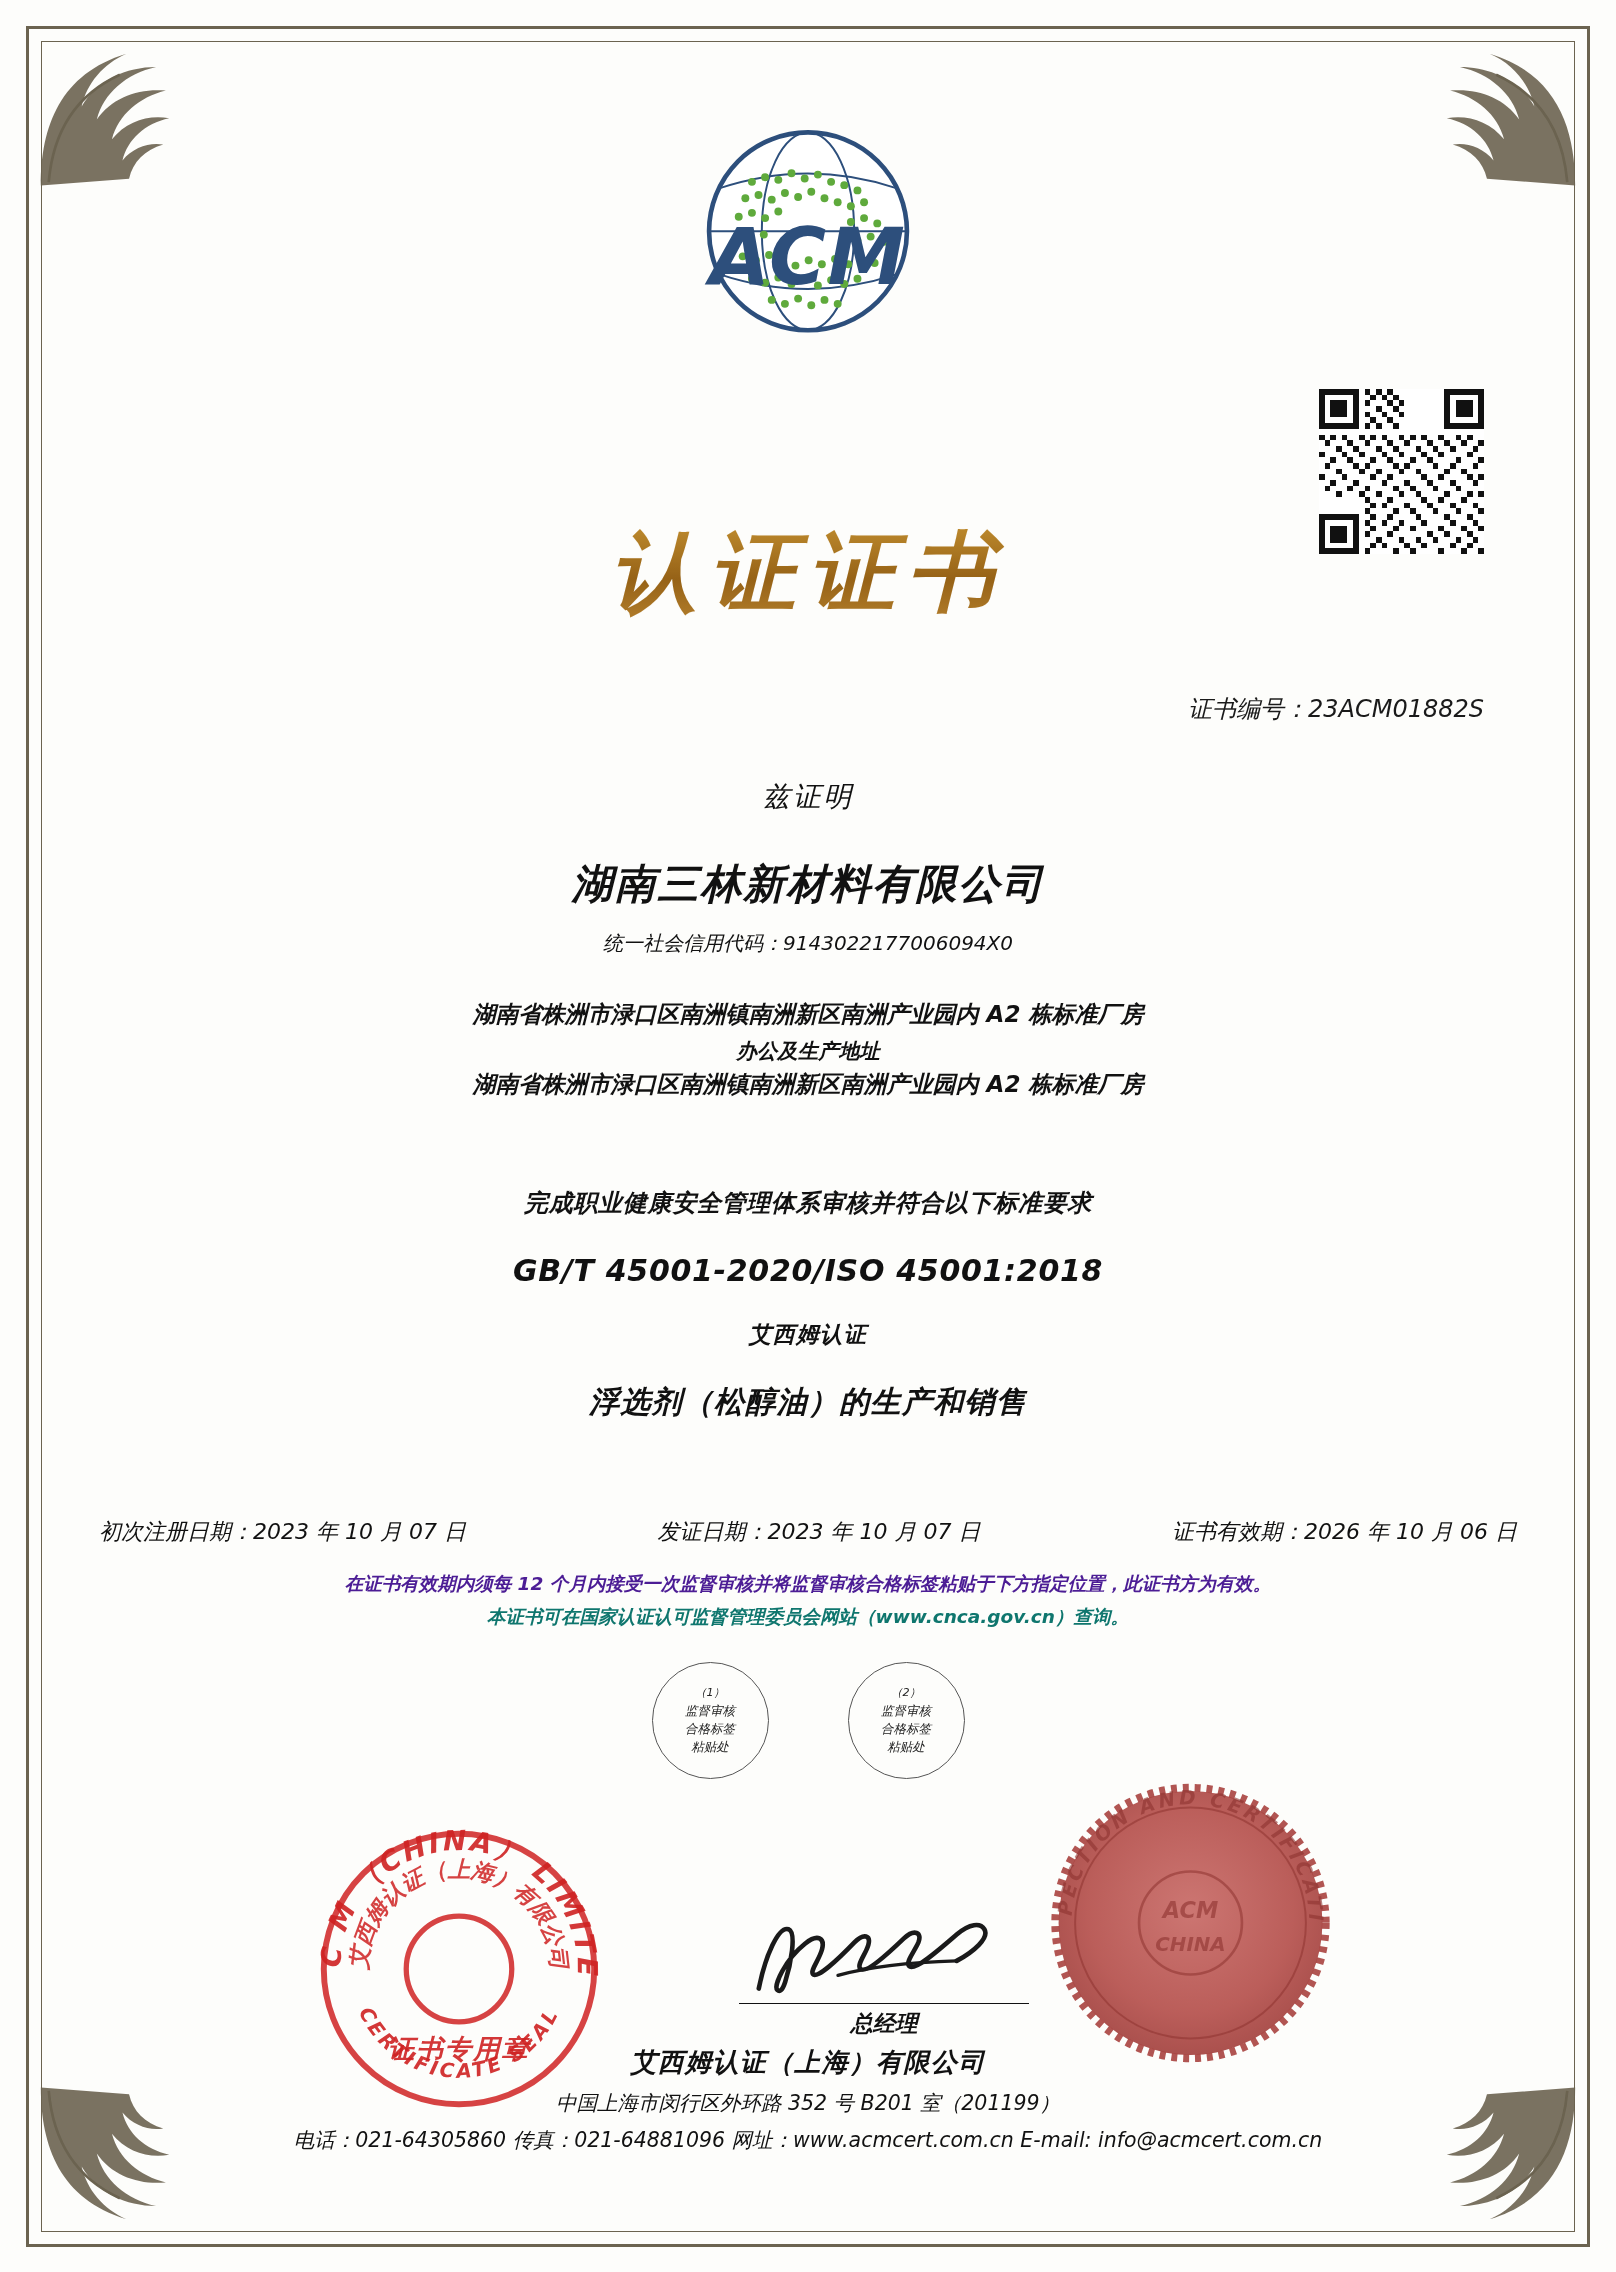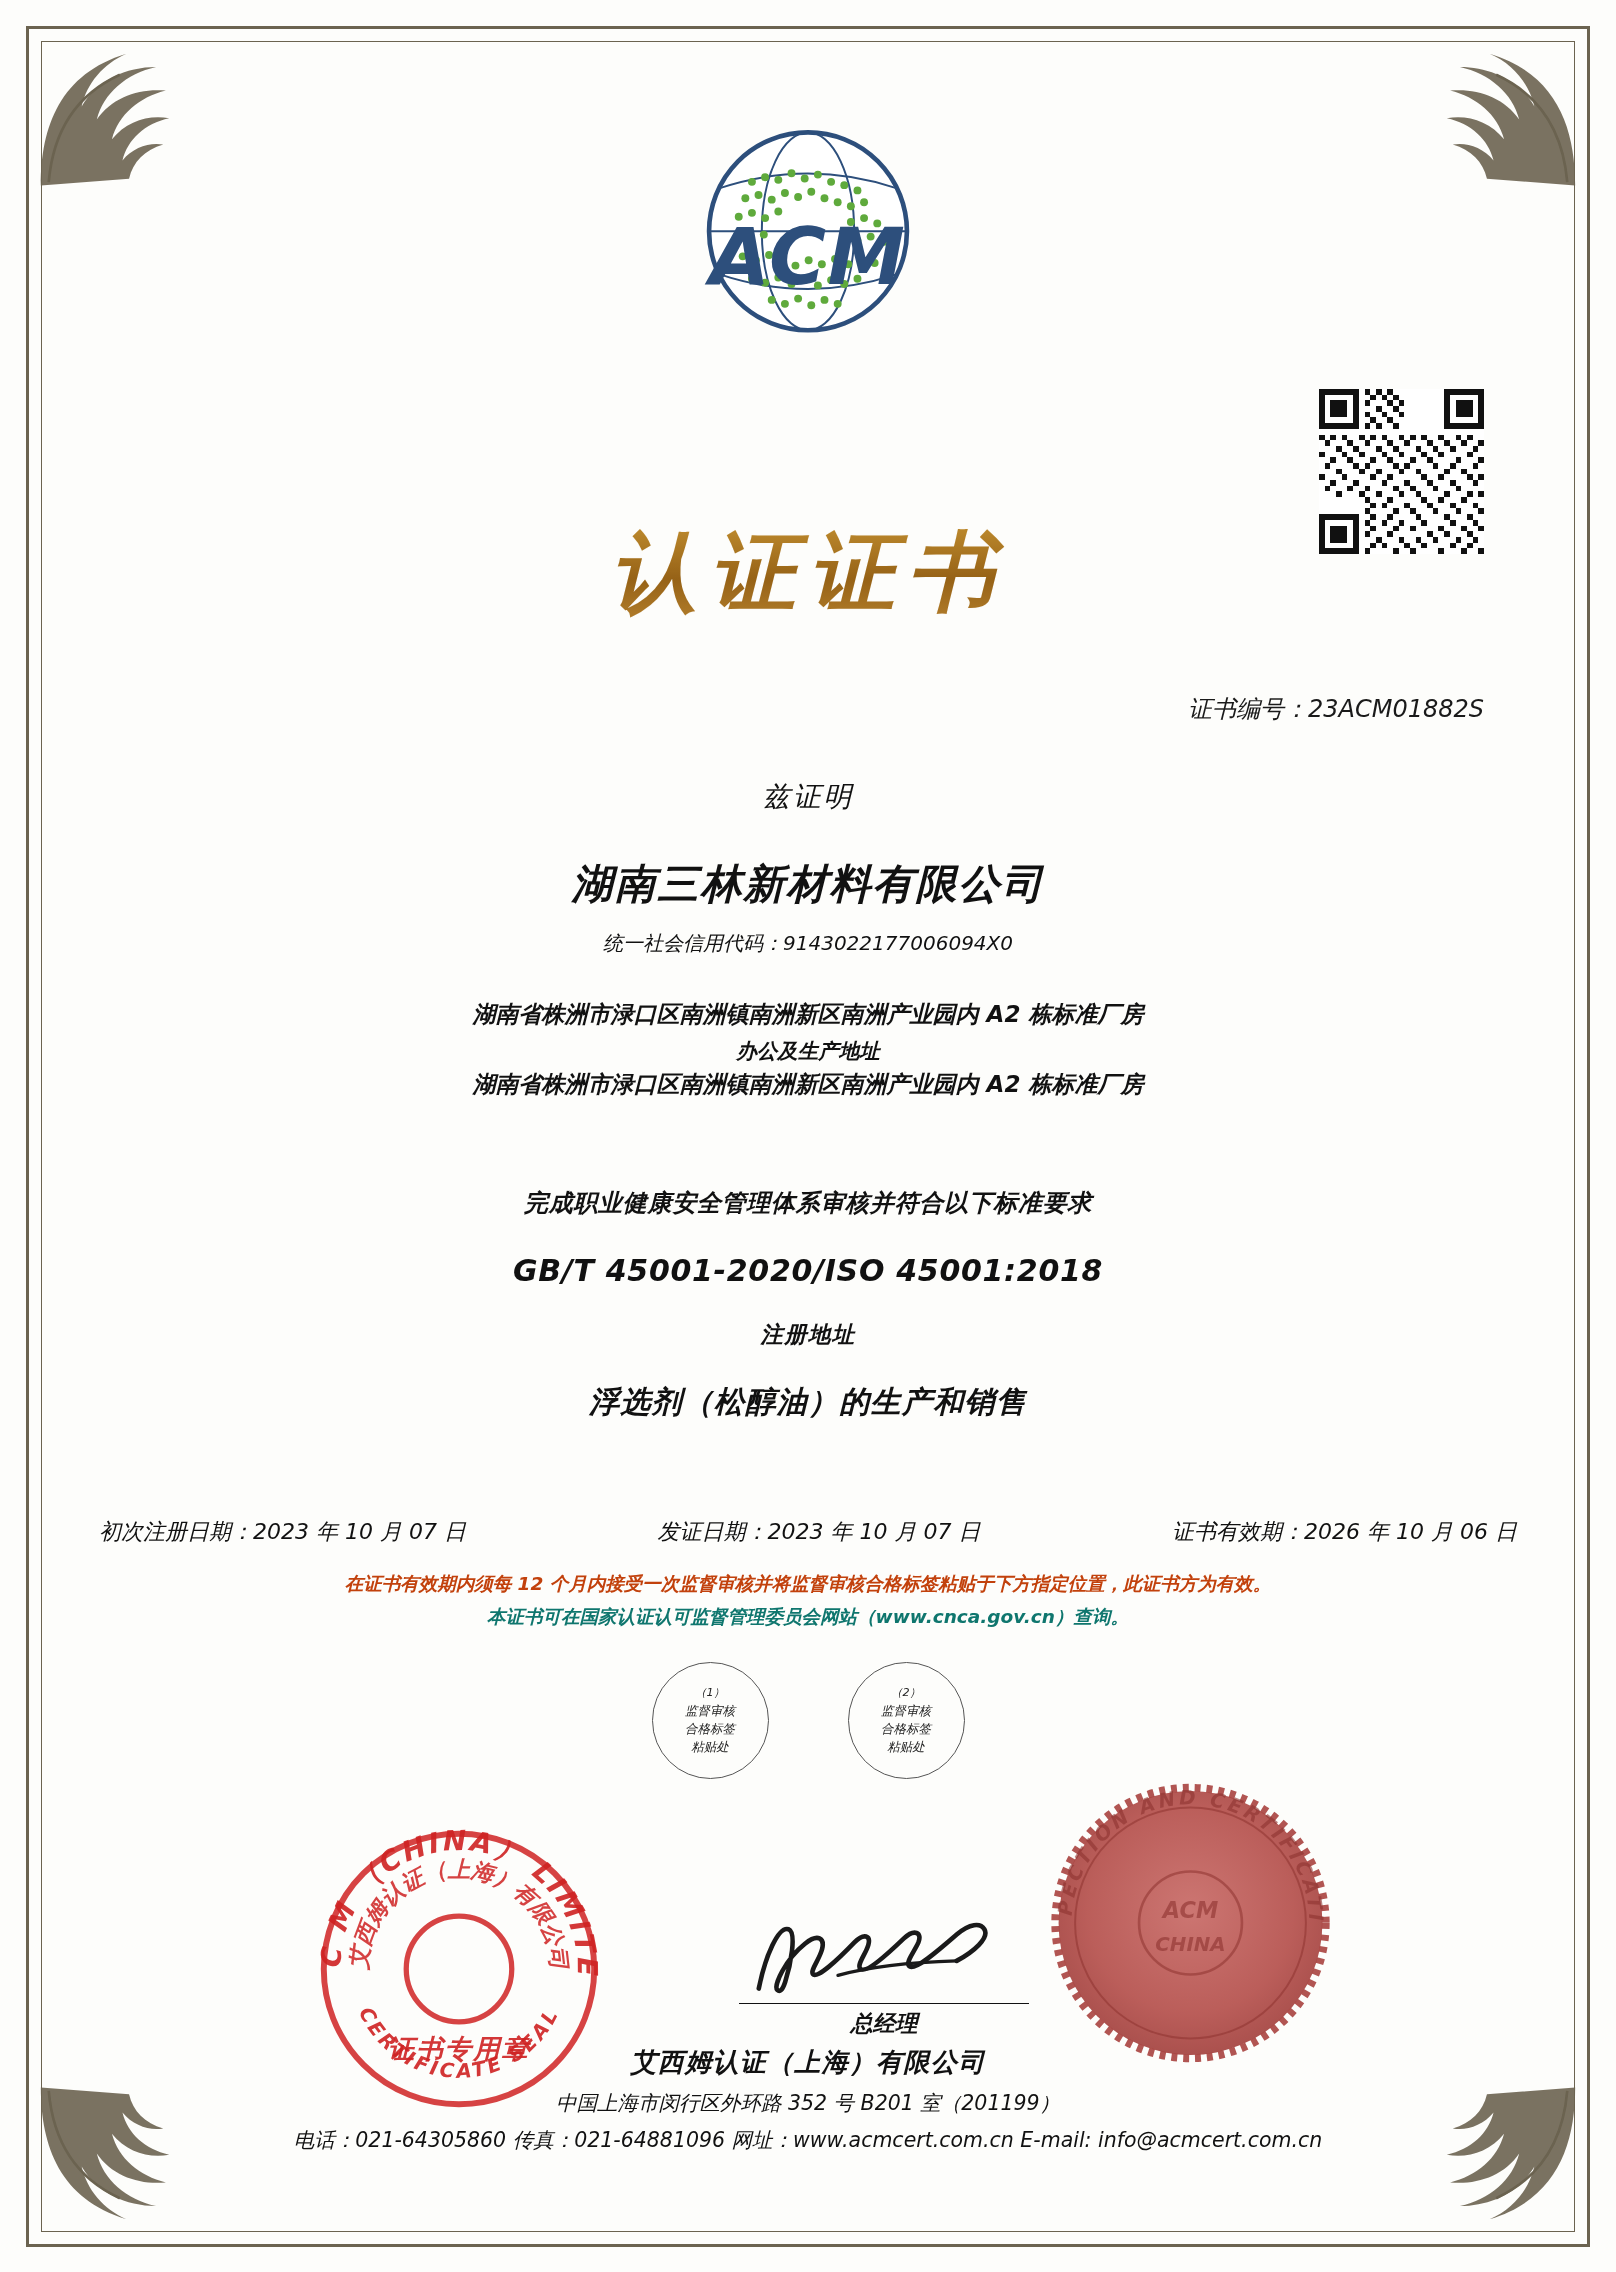--- a/index.html
+++ b/index.html
@@ -119,21 +119,21 @@
   .dates {
     position: absolute;
     top: 1438px;
     left: 13px; right: 13px;
     display: flex;
     justify-content: space-between;
     font-size: 22px;
     font-family: "DejaVu Sans", sans-serif;
     color: #111;
   }
-  .note1 { top: 1492px; font-size: 18.5px; font-weight: bold; font-family: "DejaVu Sans", sans-serif; color:#c2410c; }
+  .note1 { top: 1492px; font-size: 18.5px; font-weight: bold; font-family: "DejaVu Sans", sans-serif; color:#4c1d95; }
   .note2 { top: 1525px; font-size: 18.5px; font-weight: bold; font-family: "DejaVu Sans", sans-serif; color:#0f766e; }
 
   
   .circles {
     position: absolute;
     top: 1583px;
     left: 0; right: 0;
     display: flex;
     justify-content: center;
     gap: 79px;
@@ -517,21 +517,21 @@
 
     <div class="center-block company">湖南三林新材料有限公司</div>
     <div class="center-block hereby">兹证明</div>
     <div class="center-block credit">统一社会信用代码：9143022177006094X0</div>
     <div class="center-block reg-addr">湖南省株洲市渌口区南洲镇南洲新区南洲产业园内 A2 栋标准厂房</div>
     <div class="center-block off-lbl">办公及生产地址</div>
     <div class="center-block off-addr">湖南省株洲市渌口区南洲镇南洲新区南洲产业园内 A2 栋标准厂房</div>
 
     <div class="center-block audit">完成职业健康安全管理体系审核并符合以下标准要求</div>
     <div class="center-block standard">GB/T 45001-2020/ISO 45001:2018</div>
-    <div class="center-block scope-lbl">注册地址</div>
+    <div class="center-block scope-lbl">艾西姆认证</div>
     <div class="center-block scope-val">浮选剂（松醇油）的生产和销售</div>
 
     <div class="dates">
       <span>初次注册日期：2023 年 10 月 07 日</span>
       <span>发证日期：2023 年 10 月 07 日</span>
       <span>证书有效期：2026 年 10 月 06 日</span>
     </div>
 
     <div class="center-block note1">在证书有效期内须每 12 个月内接受一次监督审核并将监督审核合格标签粘贴于下方指定位置，此证书方为有效。</div>
     <div class="center-block note2">本证书可在国家认证认可监督管理委员会网站（www.cnca.gov.cn）查询。</div>

